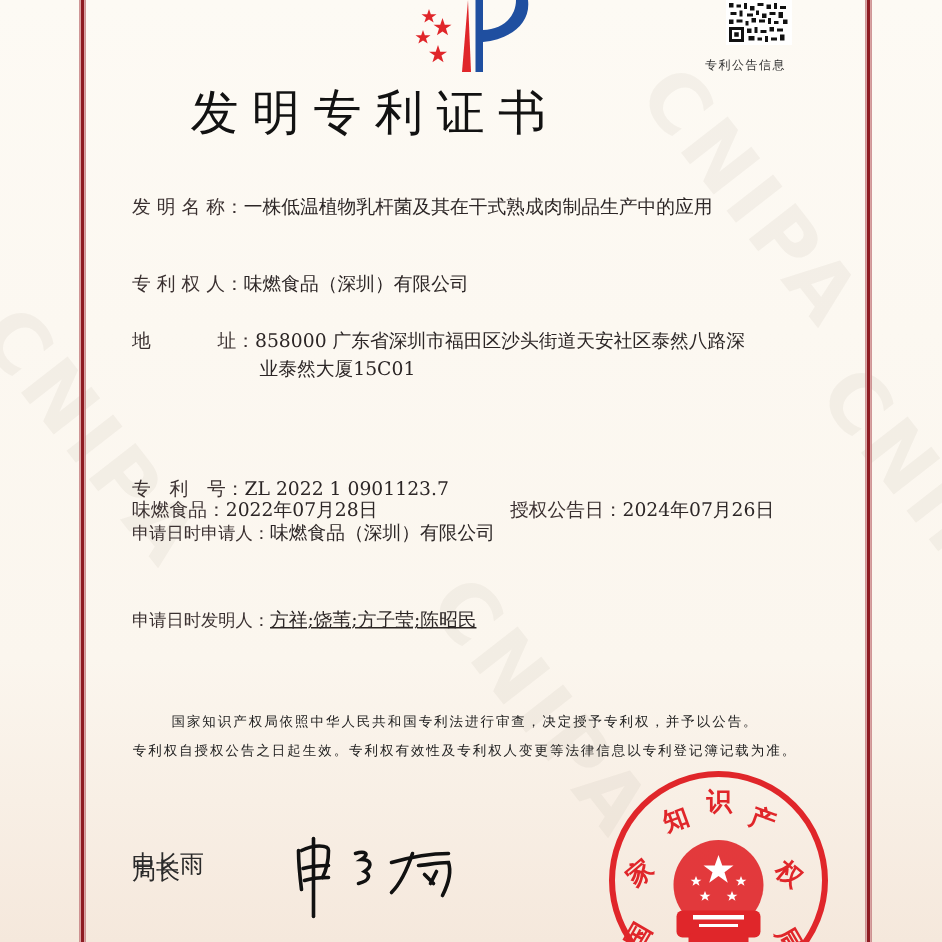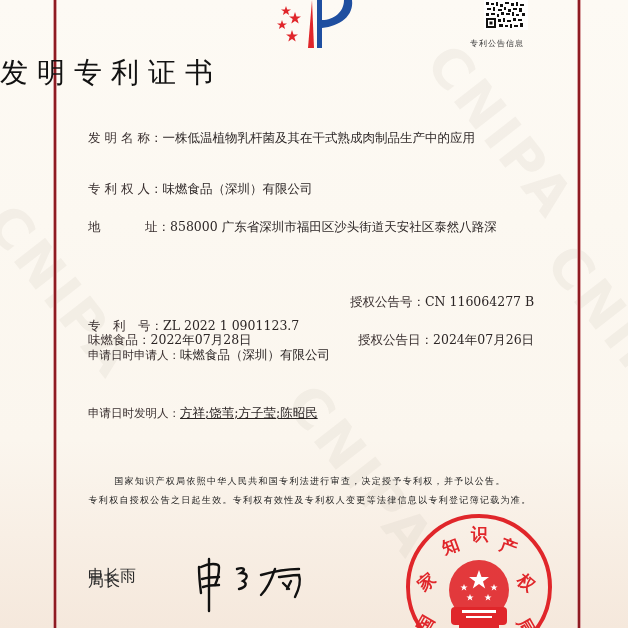--- a/index.html
+++ b/index.html
@@ -28,22 +28,22 @@
     font-size: 54px; letter-spacing: 4px; transform: rotate(52deg);
     pointer-events: none;
   }
   .logo { position: absolute; left: 268px; top: 0; width: 100px; height: 48px; }
   .qr { position: absolute; left: 484px; top: 0; width: 44px; height: 30px; }
   .qr-caption {
     position: absolute; left: 470px; top: 38px; width: 80px; text-align: left;
     font-size: 8px; color: #333; letter-spacing: 1px;
   }
   .title {
-    position: absolute; left: 0; width: 500px; top: 54px; text-align: left;
-    font-family: "DejaVu Sans", sans-serif; font-size: 28px; letter-spacing: 9px;
+    position: absolute; left: 0; width: 500px; top: 54px; text-align: center;
+    font-family: "DejaVu Sans", sans-serif; font-size: 32px; letter-spacing: 9px;
     color: #121212; font-weight: 500;
   }
   .row { position: absolute; left: 88px; font-size: 12.5px; white-space: nowrap; }
   .lbl { display: inline-block; color: #3a3030; }
   .val { color: #2c2626; }
   .notice {
     position: absolute; left: 60px; width: 500px; text-align: center;
     font-size: 9px; letter-spacing: 1.3px; color: #222;
   }
   .sig-label { position: absolute; left: 88px; font-family: "DejaVu Sans", sans-serif; font-size: 16px; color: #2a2a2a; }
@@ -121,33 +121,33 @@
     <span class="lbl">发 明 名 称：</span><span class="val">一株低温植物乳杆菌及其在干式熟成肉制品生产中的应用</span>
   </div>
 
   <div class="row" style="top:181px;">
     <span class="lbl">专 利 权 人：</span><span class="val">味燃食品（深圳）有限公司</span>
   </div>
 
   <div class="row" style="top:219px;">
     <span class="lbl" style="width:57px;">地</span><span class="lbl">址：</span><span class="val">858000 广东省深圳市福田区沙头街道天安社区泰然八路深</span>
   </div>
+  <div class="row" style="top:238px; left:173px;">
+    <span class="val">业泰然大厦15C01</span>
+  </div>
 
 
   <div class="row" style="top:294px;margin-top:24px;">
     <span class="lbl">专　利　号：</span><span class="val">ZL 2022 1 0901123.7</span>
   </div>
-  <div class="row" style="top:294px; left:350px;">
-    <span class="lbl">授权公告号：</span><span class="val">CN 116064277 B</span>
-  </div>
 
   <div class="row" style="top:332px;">
     <span class="lbl">味燃食品：</span><span class="val">2022年07月28日</span>
   </div>
-  <div class="row" style="top:332px; left:358px;">
+  <div class="row" style="top:332px; left:340px;">
     <span class="lbl">授权公告日：</span><span class="val">2024年07月26日</span>
   </div>
 
   <div class="row" style="top:347px; font-size:11.5px;">
     <span class="lbl">申请日时申请人：</span><span class="val" style="font-size:12.5px;">味燃食品（深圳）有限公司</span>
   </div>
 
   <div class="row" style="top:405px; font-size:11.5px;text-decoration:underline;">
     <span class="lbl">申请日时发明人：</span><span class="val" style="font-size:12.5px;">方祥;饶苇;方子莹;陈昭民</span>
   </div>

